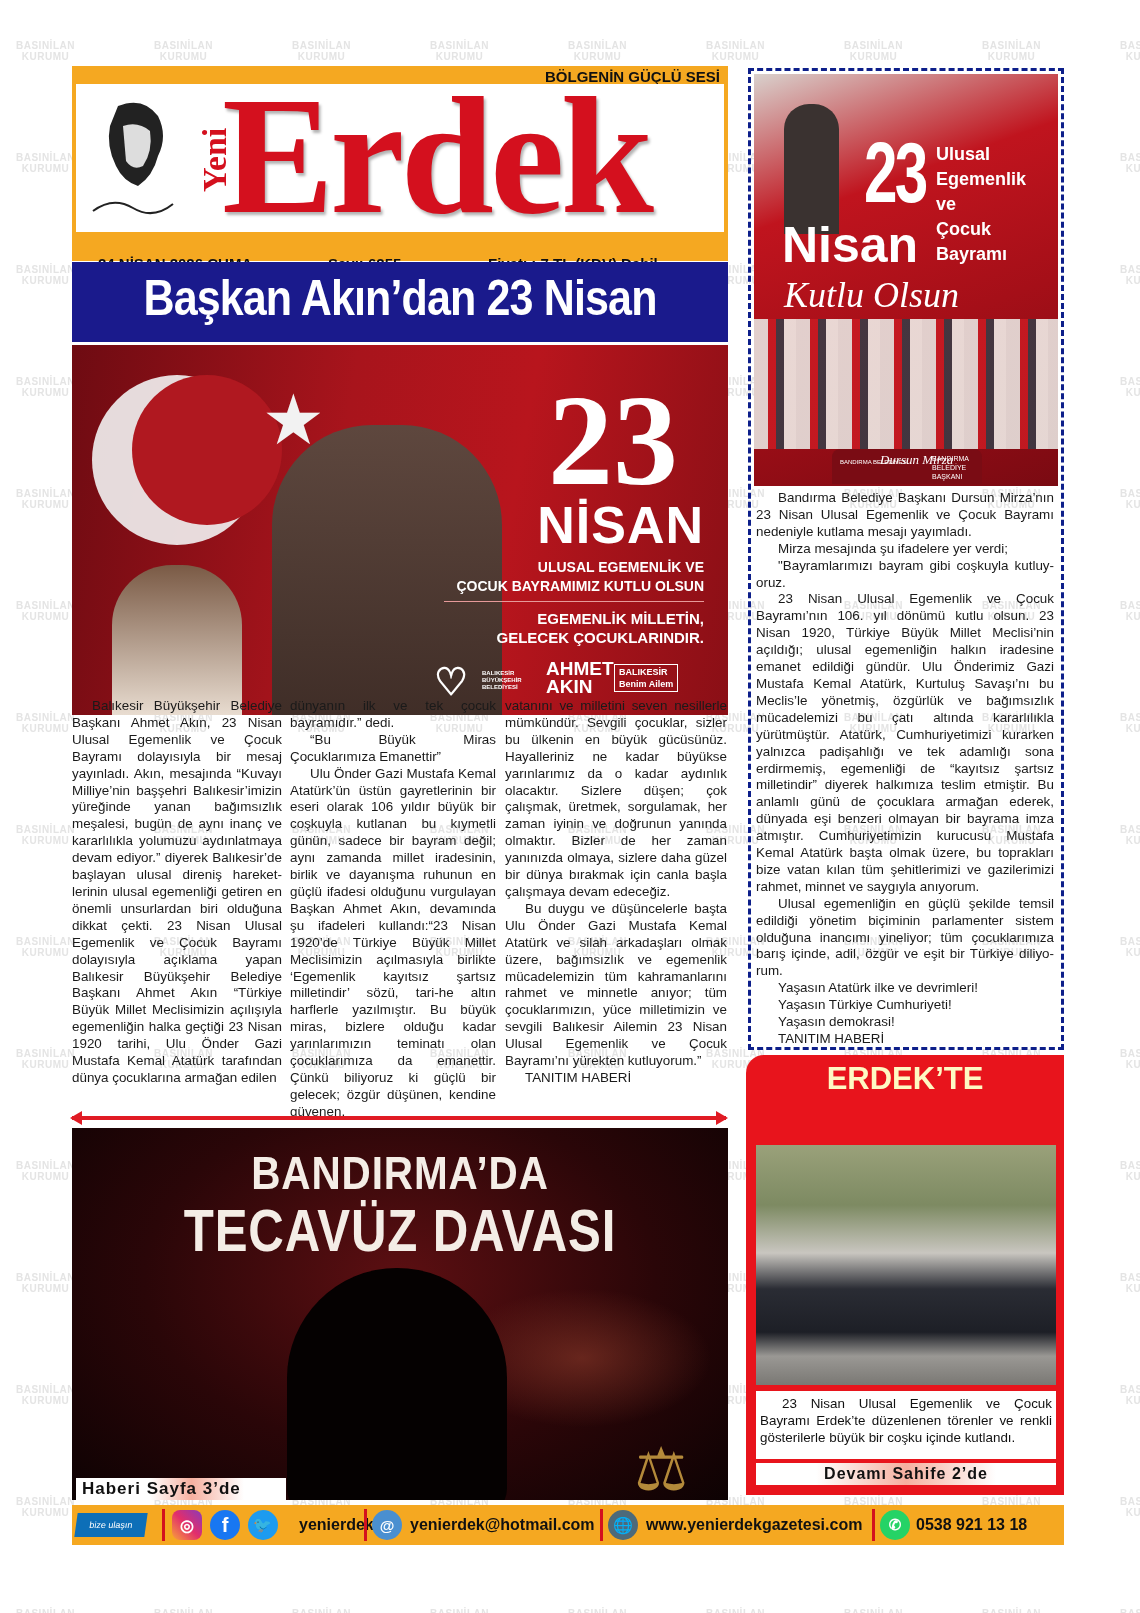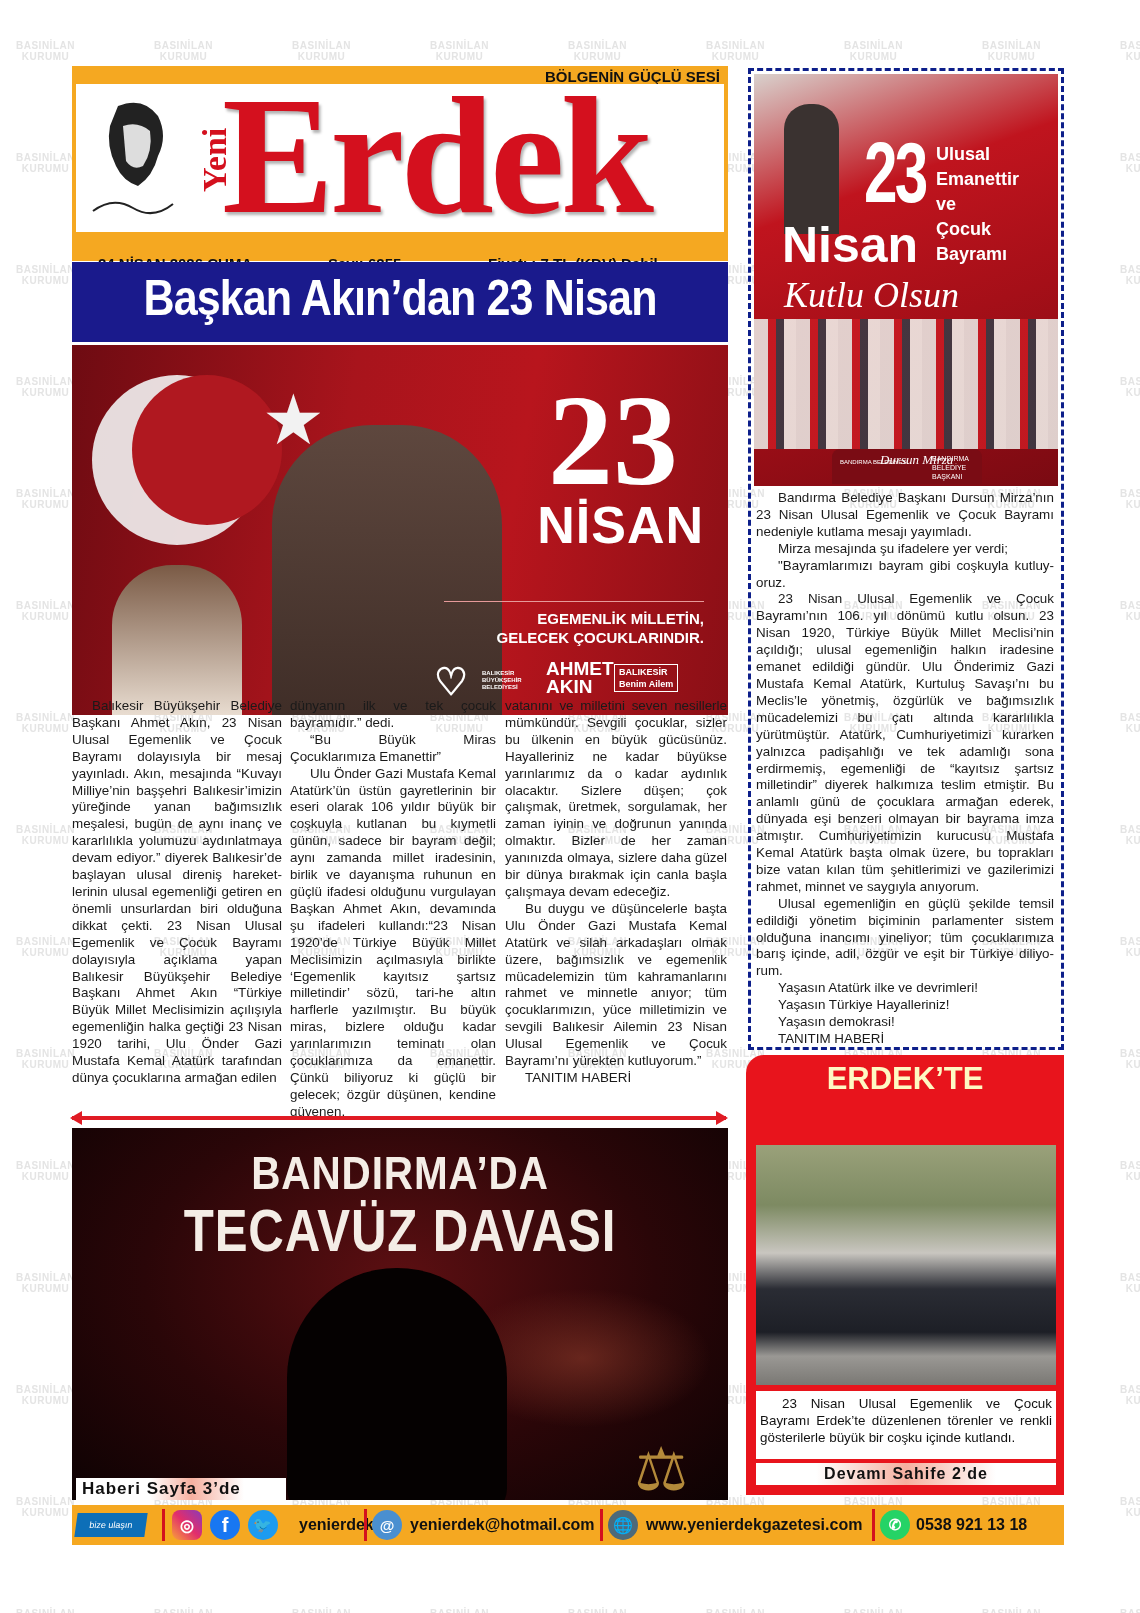--- a/index.html
+++ b/index.html
@@ -644,20 +644,24 @@
 </div>
 
 <div class="abs hero">
   <div class="moon"></div>
   <div class="moon2"></div>
   <div class="star">★</div>
   <div class="child"></div>
   <div class="man"></div>
   <div class="big23">23</div>
   <div class="nisan">NİSAN</div>
+  <div class="l1">
+    <div>ULUSAL EGEMENLİK VE</div>
+    <div>ÇOCUK BAYRAMIMIZ KUTLU OLSUN</div>
+  </div>
   <div class="hr"></div>
   <div class="l2">
     <div>EGEMENLİK MİLLETİN,</div>
     <div>GELECEK ÇOCUKLARINDIR.</div>
   </div>
   <div class="logos">
     <span class="heart">♡</span>
     <span class="bbb" style="width:60px">BALIKESİR BÜYÜKŞEHİR BELEDİYESİ</span>
     <span class="ak">
         <div>AHMET</div>
@@ -695,41 +699,41 @@
 </div>
 <div class="abs seepage">Haberi Sayfa 3’de</div>
 
 <div class="abs rbox"></div>
 <div class="abs rimg">
   <div class="at"></div>
   <div class="r23">23</div>
   <div class="rns">Nisan</div>
   <div class="rul">
     <div>Ulusal</div>
-    <div>Emanettir</div>
+    <div>Egemenlik</div>
     <div>ve</div>
     <div>Çocuk</div>
     <div>Bayramı</div>
   </div>
   <div class="rko">Kutlu Olsun</div>
   <div class="crowd"></div>
   <div class="sig">
     <span style="position:absolute;left:8px;top:10px;font-size:6px">BANDIRMA BELEDİYESİ</span>
     <span class="n">Dursun Mirza</span>
     <span class="b" style="width:46px">BANDIRMA BELEDİYE BAŞKANI</span>
   </div>
 </div>
 <div class="abs rcol">
   <p>Bandırma Belediye Başkanı Dursun Mirza’nın 23 Nisan Ulusal Egemenlik ve Çocuk Bayramı nedeniyle kutlama mesajı yayımladı.</p>
   <p>Mirza mesajında şu ifadelere yer verdi;</p>
   <p>"Bayramlarımızı bayram gibi coşkuyla kutluy-oruz.</p>
   <p>23 Nisan Ulusal Egemenlik ve Çocuk Bayramı’nın 106. yıl dönümü kutlu olsun. 23 Nisan 1920, Türkiye Büyük Millet Meclisi’nin açıldığı; ulusal egemenliğin halkın iradesine emanet edildiği gündür. Ulu Önderimiz Gazi Mustafa Kemal Atatürk, Kurtuluş Savaşı’nı bu Meclis’le yönetmiş, özgürlük ve bağımsızlık mücadelemizi bu çatı altında kararlılıkla yürütmüştür. Atatürk, Cumhuriyetimizi kurarken yalnızca padişahlığı ve tek adamlığı sona erdirmemiş, egemenliği de “kayıtsız şartsız milletindir” diyerek halkımıza teslim etmiştir. Bu anlamlı günü de çocuklara armağan ederek, dünyada eşi benzeri olmayan bir bayrama imza atmıştır. Cumhuriyetimizin kurucusu Mustafa Kemal Atatürk başta olmak üzere, bu toprakları bize vatan kılan tüm şehitlerimizi ve gazilerimizi rahmet, minnet ve saygıyla anıyorum.</p>
   <p>Ulusal egemenliğin en güçlü şekilde temsil edildiği yönetim biçiminin parlamenter sistem olduğuna inancımı yineliyor; tüm çocuklarımıza barış içinde, adil, özgür ve eşit bir Türkiye diliyo-rum.</p>
   <p class="ni">Yaşasın Atatürk ilke ve devrimleri!</p>
-  <p class="ni">Yaşasın Türkiye Hayalleriniz!</p>
+  <p class="ni">Yaşasın Türkiye Cumhuriyeti!</p>
   <p class="ni">Yaşasın demokrasi!</p>
   <p class="ni">TANITIM HABERİ</p>
 </div>
 
 <div class="abs ebox">
   <div class="h">
     <div>ERDEK’TE</div>
   </div>
   <div class="photo"></div>
   <div class="txt">

